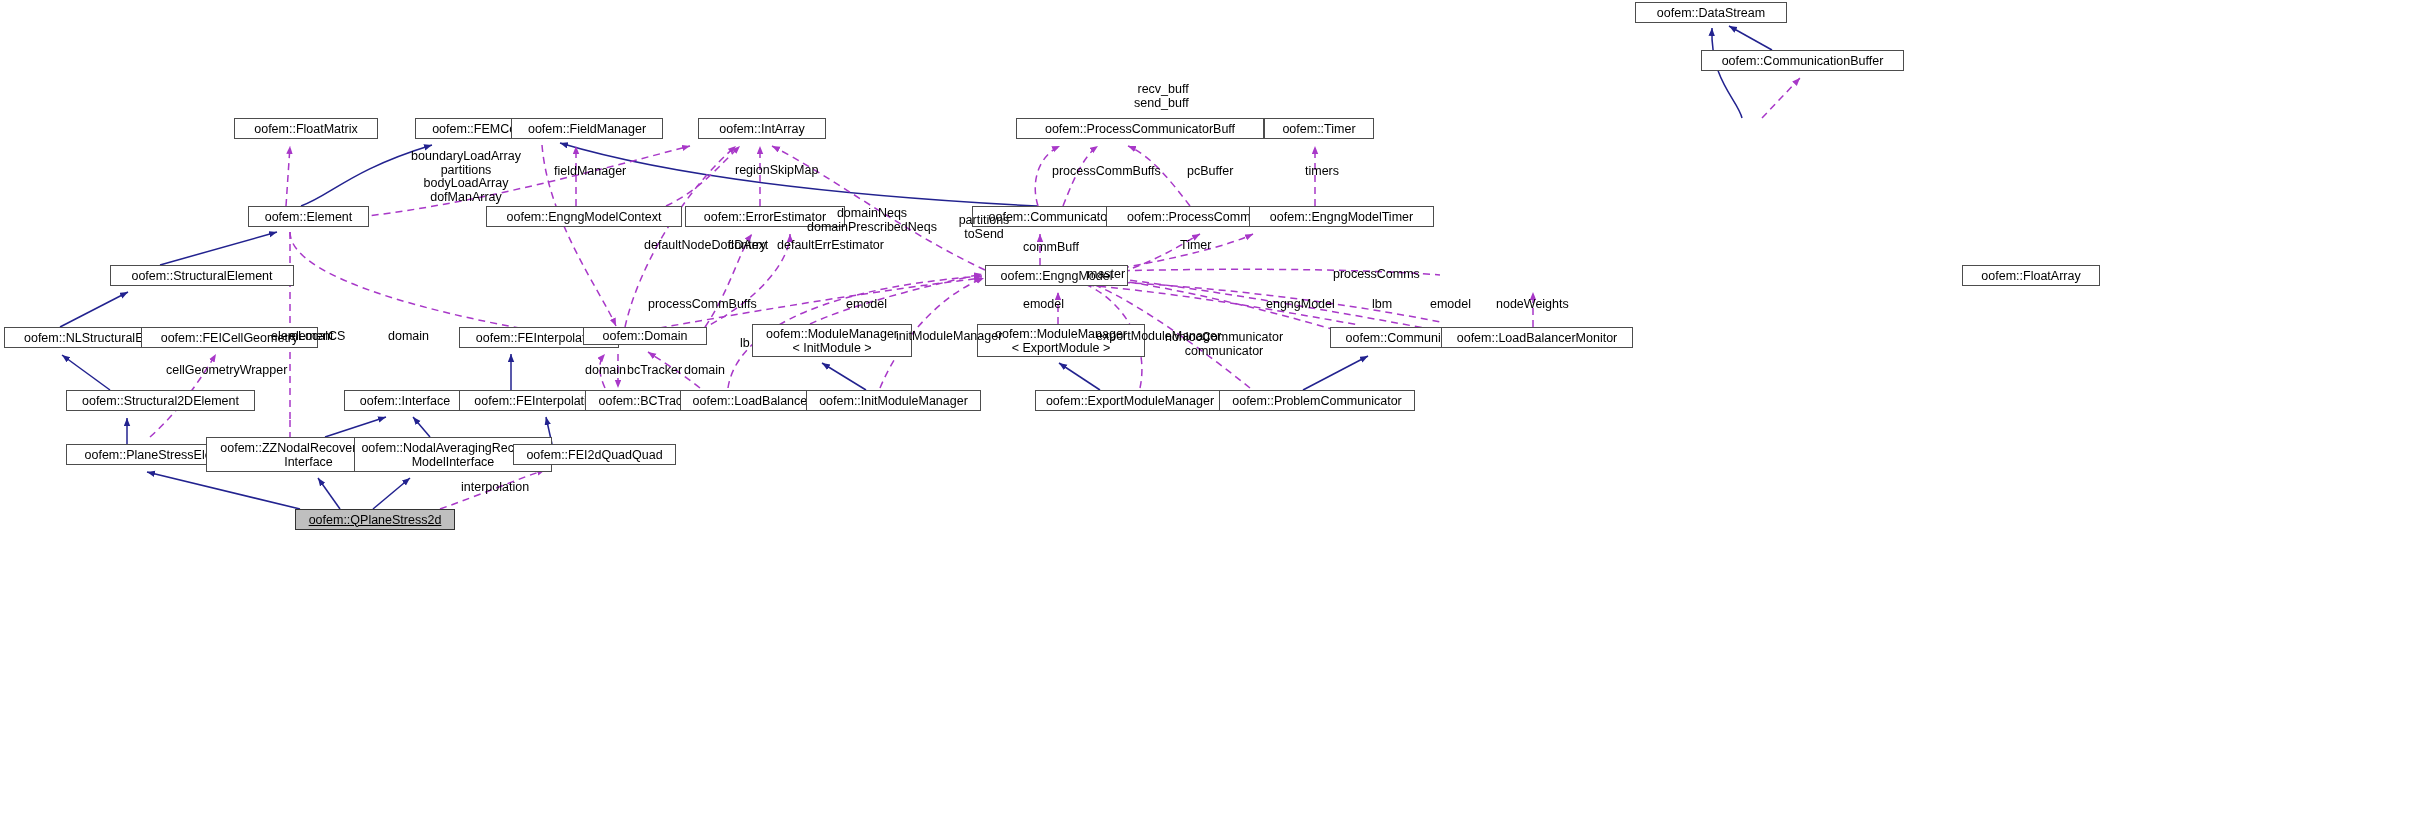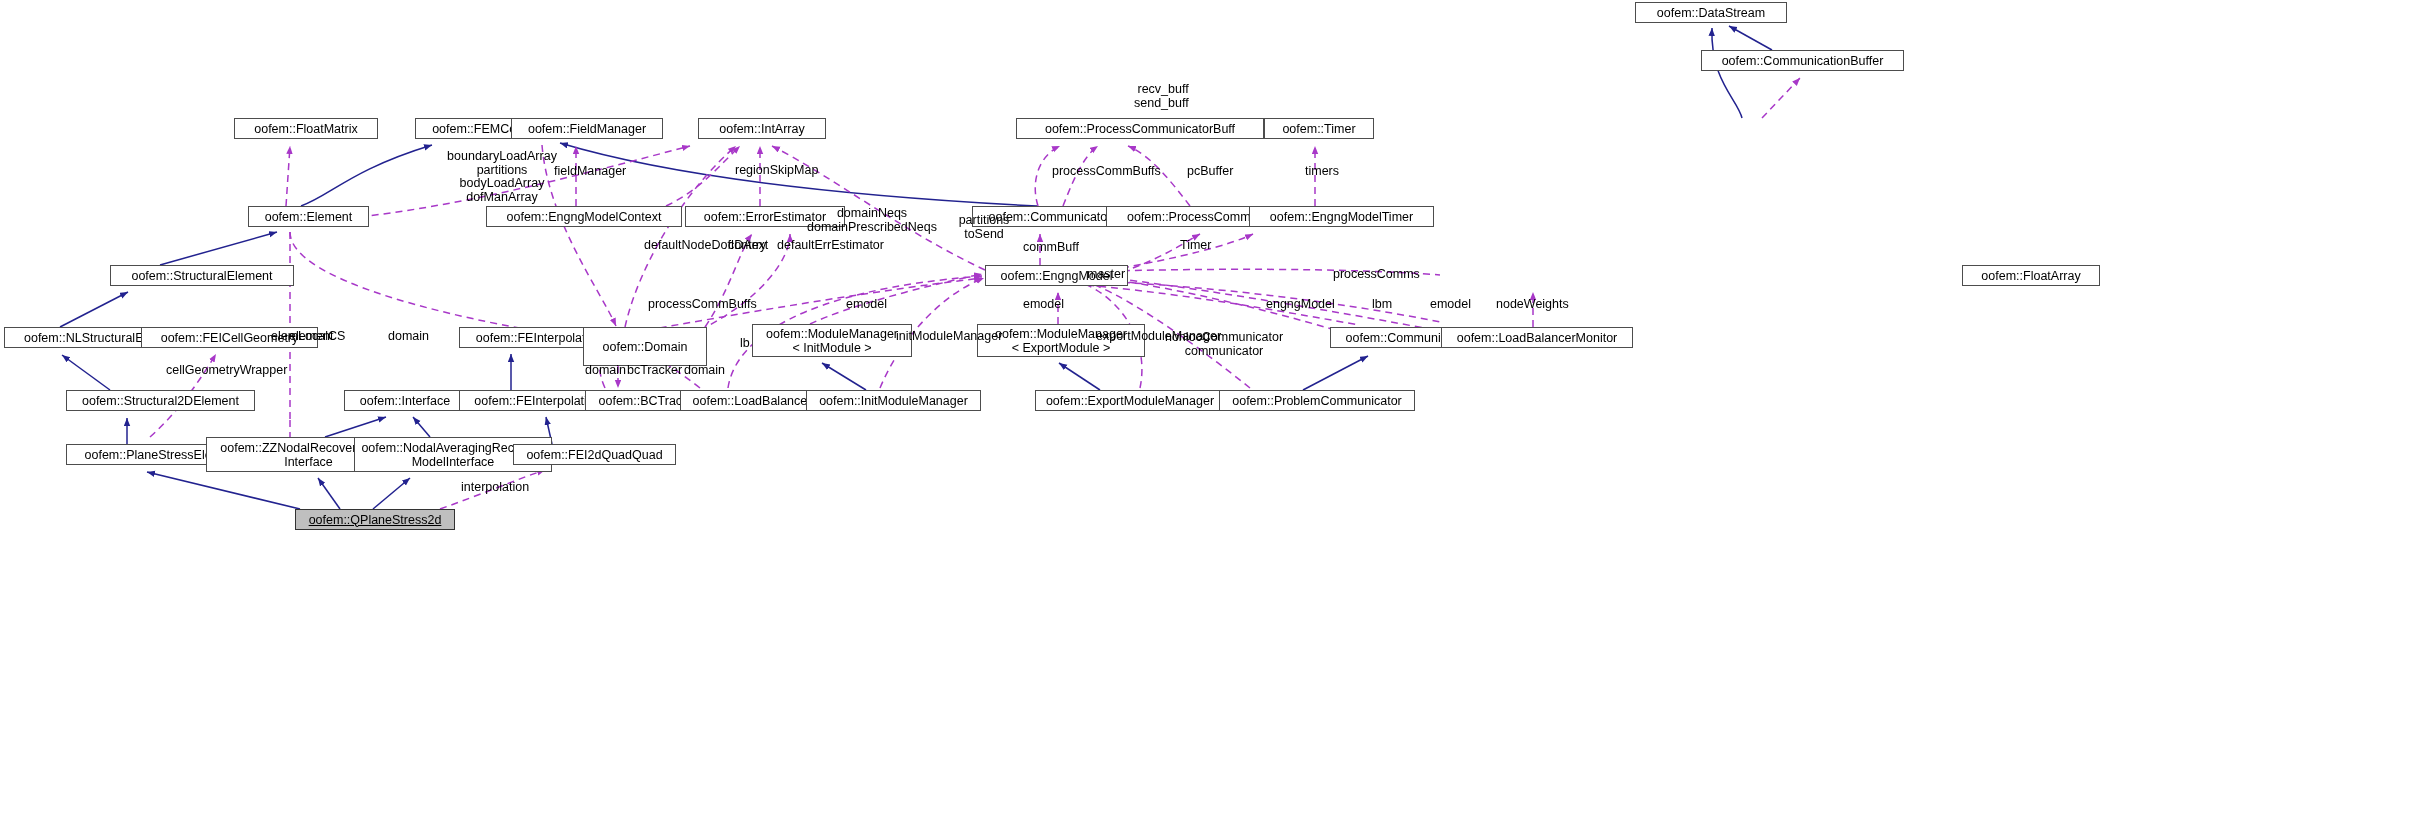--- a/index.html
+++ b/index.html
@@ -203,21 +203,21 @@
       <div class="node" style="left: 685px; top: 206px; width: 160px; height: 21px;">oofem::ErrorEstimator</div>
       <div class="node" style="left: 972px; top: 206px; width: 178px; height: 21px;">oofem::CommunicatorBuff</div>
       <div class="node" style="left: 1106px; top: 206px; width: 210px; height: 21px;">oofem::ProcessCommunicator</div>
       <div class="node" style="left: 1249px; top: 206px; width: 185px; height: 21px;">oofem::EngngModelTimer</div>
       <div class="node" style="left: 110px; top: 265px; width: 184px; height: 21px;">oofem::StructuralElement</div>
       <div class="node" style="left: 985px; top: 265px; width: 143px; height: 21px;">oofem::EngngModel</div>
       <div class="node" style="left: 1962px; top: 265px; width: 138px; height: 21px;">oofem::FloatArray</div>
       <div class="node" style="left: 4px; top: 327px; width: 197px; height: 21px;">oofem::NLStructuralElement</div>
       <div class="node" style="left: 141px; top: 327px; width: 177px; height: 21px;">oofem::FEICellGeometry</div>
       <div class="node" style="left: 459px; top: 327px; width: 160px; height: 21px;">oofem::FEInterpolation</div>
-      <div class="node" style="left: 583px; top: 327px; width: 124px; height: 39px;">oofem::Domain</div>
+      <div class="node" style="left: 583px; top: 327px; width: 124px; height: 18px;">oofem::Domain</div>
       <div class="node" style="left: 752px; top: 324px; width: 160px; height: 33px;">oofem::ModuleManager
 &lt; InitModule &gt;</div>
       <div class="node" style="left: 977px; top: 324px; width: 168px; height: 33px;">oofem::ModuleManager
 &lt; ExportModule &gt;</div>
       <div class="node" style="left: 1330px; top: 327px; width: 154px; height: 21px;">oofem::Communicator</div>
       <div class="node" style="left: 1441px; top: 327px; width: 192px; height: 21px;">oofem::LoadBalancerMonitor</div>
       <div class="node" style="left: 66px; top: 390px; width: 189px; height: 21px;">oofem::Structural2DElement</div>
       <div class="node" style="left: 344px; top: 390px; width: 122px; height: 21px;">oofem::Interface</div>
       <div class="node" style="left: 459px; top: 390px; width: 171px; height: 21px;">oofem::FEInterpolation2d</div>
       <div class="node" style="left: 585px; top: 390px; width: 128px; height: 21px;">oofem::BCTracker</div>
@@ -228,21 +228,21 @@
       <div class="node" style="left: 66px; top: 444px; width: 192px; height: 21px;">oofem::PlaneStressElement</div>
       <div class="node" style="left: 206px; top: 437px; width: 205px; height: 35px;">oofem::ZZNodalRecoveryModel
 Interface</div>
       <div class="node" style="left: 354px; top: 437px; width: 198px; height: 35px;">oofem::NodalAveragingRecovery
 ModelInterface</div>
       <div class="node" style="left: 513px; top: 444px; width: 163px; height: 21px;">oofem::FEI2dQuadQuad</div>
       <div class="node highlight" style="left: 295px; top: 509px; width: 160px; height: 21px; text-decoration: underline;">oofem::QPlaneStress2d</div>
     </div>
   <div id="labels-host">
       <div class="edge-label el-left" style="left: 271px; top: 330px;">elemLocalCS</div>
-      <div class="edge-label el-center" style="left: 466px; top: 150px; transform: translateX(-50%); margin-left: 36px;">boundaryLoadArray
+      <div class="edge-label el-center" style="left: 466px; top: 150px; transform: translateX(-50%);">boundaryLoadArray
 partitions
 bodyLoadArray
 dofManArray</div>
       <div class="edge-label el-left" style="left: 554px; top: 165px;">fieldManager</div>
       <div class="edge-label el-left" style="left: 735px; top: 164px;">regionSkipMap</div>
       <div class="edge-label el-center" style="left: 984px; top: 214px; transform: translateX(-50%);">partitions
 toSend</div>
       <div class="edge-label el-left" style="left: 1052px; top: 165px;">processCommBuffs</div>
       <div class="edge-label el-left" style="left: 1151px; top: 165px; padding-left: 36px;">pcBuffer</div>
       <div class="edge-label el-left" style="left: 1134px; top: 83px;">recv_buff

